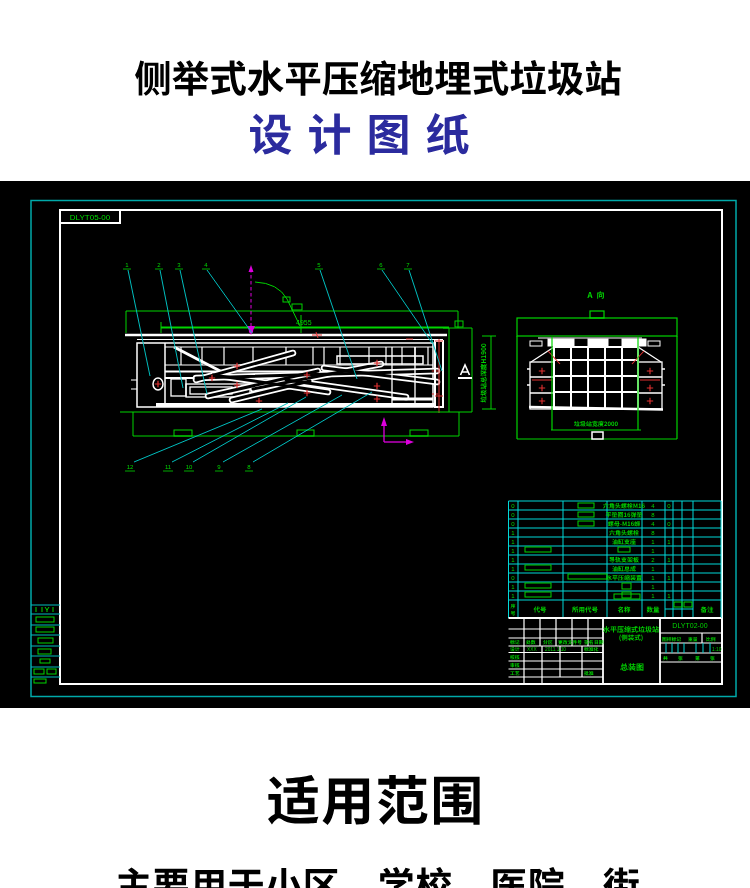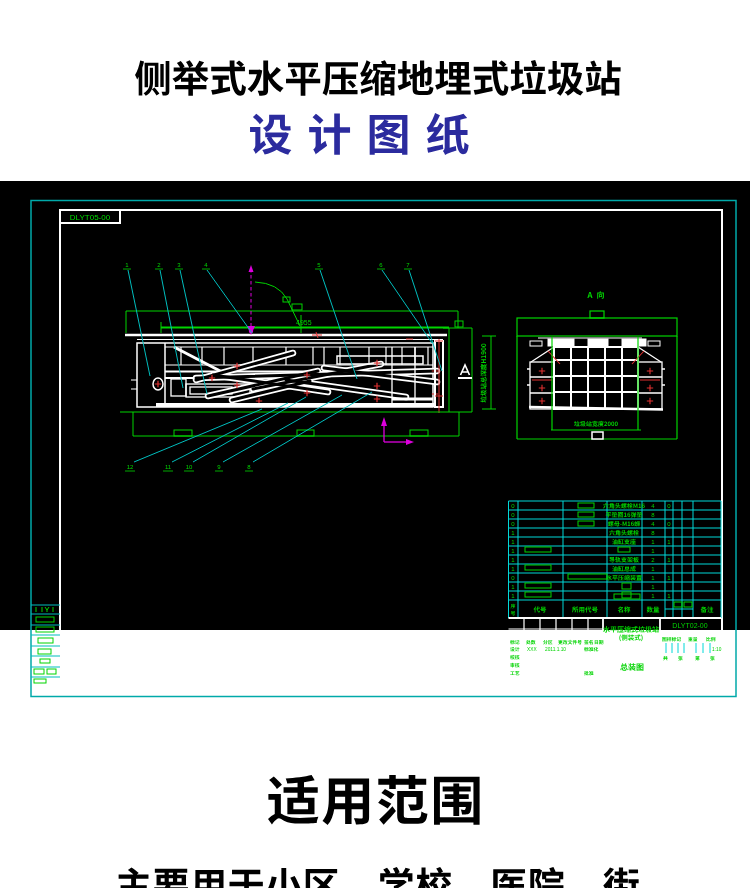--- a/index.html
+++ b/index.html
@@ -157,21 +157,21 @@
       <use href="#zh26" x="7098"></use>
       <use href="#zh27" x="8112"></use>
       <use href="#zh25" x="9126"></use>
       <use href="#zh28" x="10140"></use>
       <use href="#zh29" x="11154"></use>
       <use href="#zh25" x="12168"></use>
       <use href="#zh30" x="13182"></use>
     </g>
 </svg>
 
-<div class="abs" style="left:0;top:181px;width:750px;height:449px;background:#000;text-align:center;">
+<div class="abs" style="left:0;top:181px;width:750px;height:527px;background:#000;text-align:center;">
 <svg width="750" height="527" viewBox="0 0 750 527">
 
   <g>
         <rect x="31" y="19.5" width="705" height="496" fill="none" stroke="#00a9a9" stroke-width="1.5"></rect>
       </g>
 
   <g>
         <rect x="60" y="29" width="662" height="474" fill="none" stroke="#ffffff" stroke-width="2"></rect>
       </g>
 

